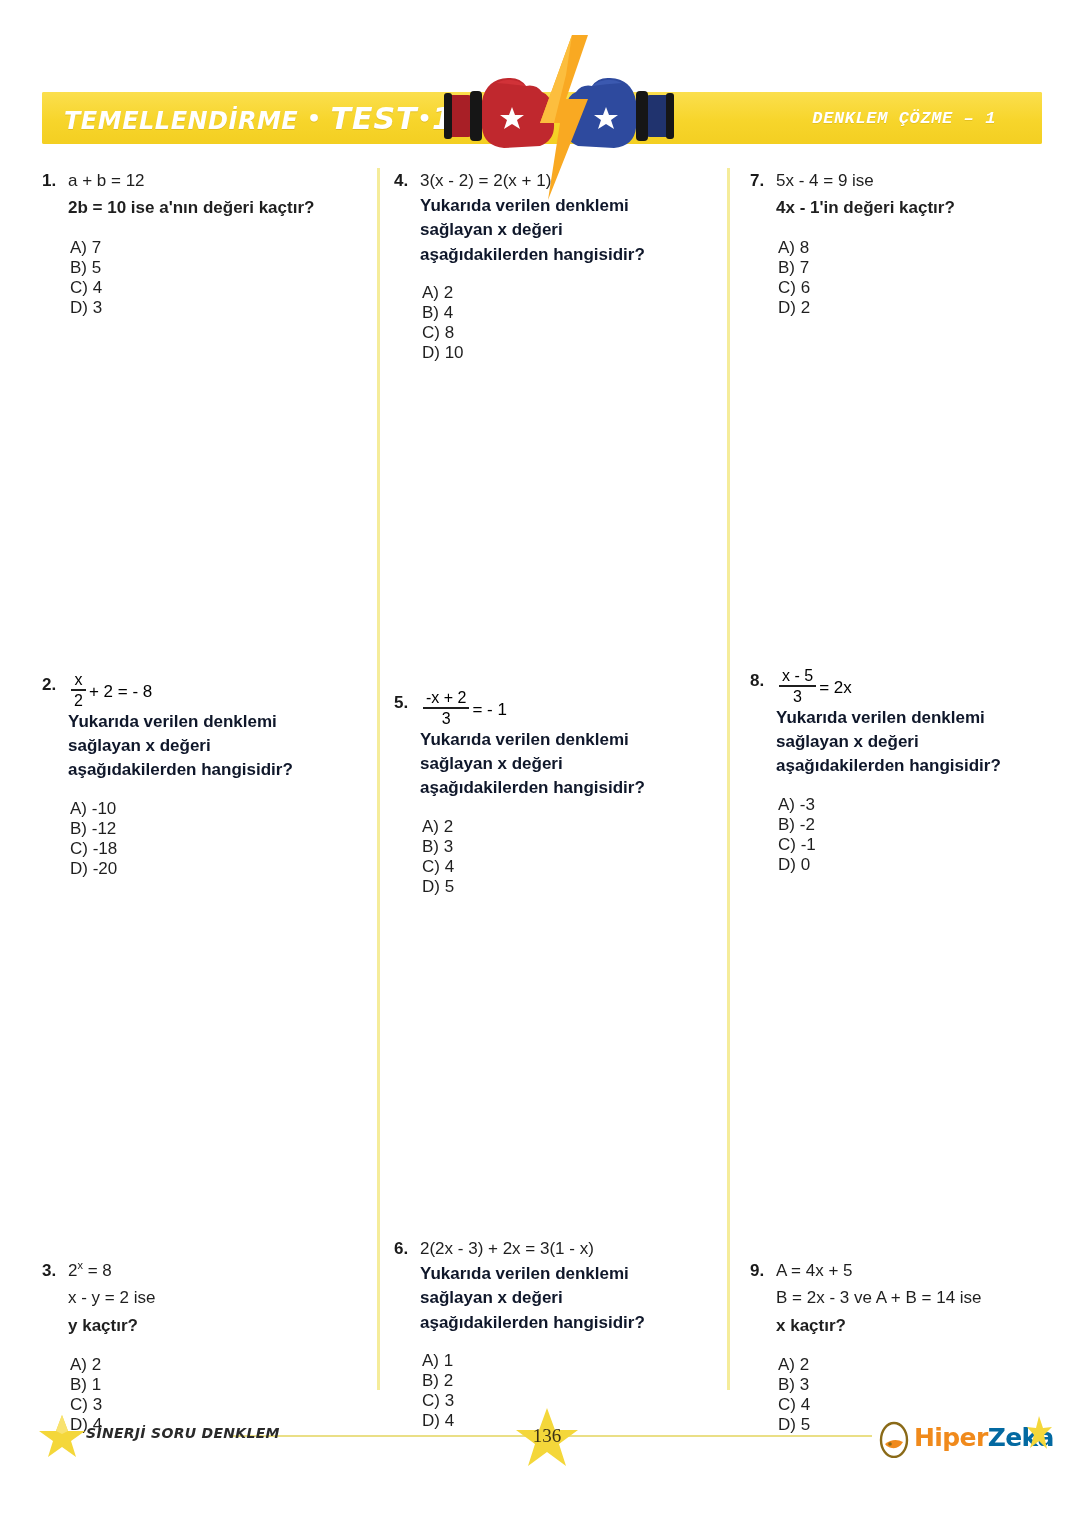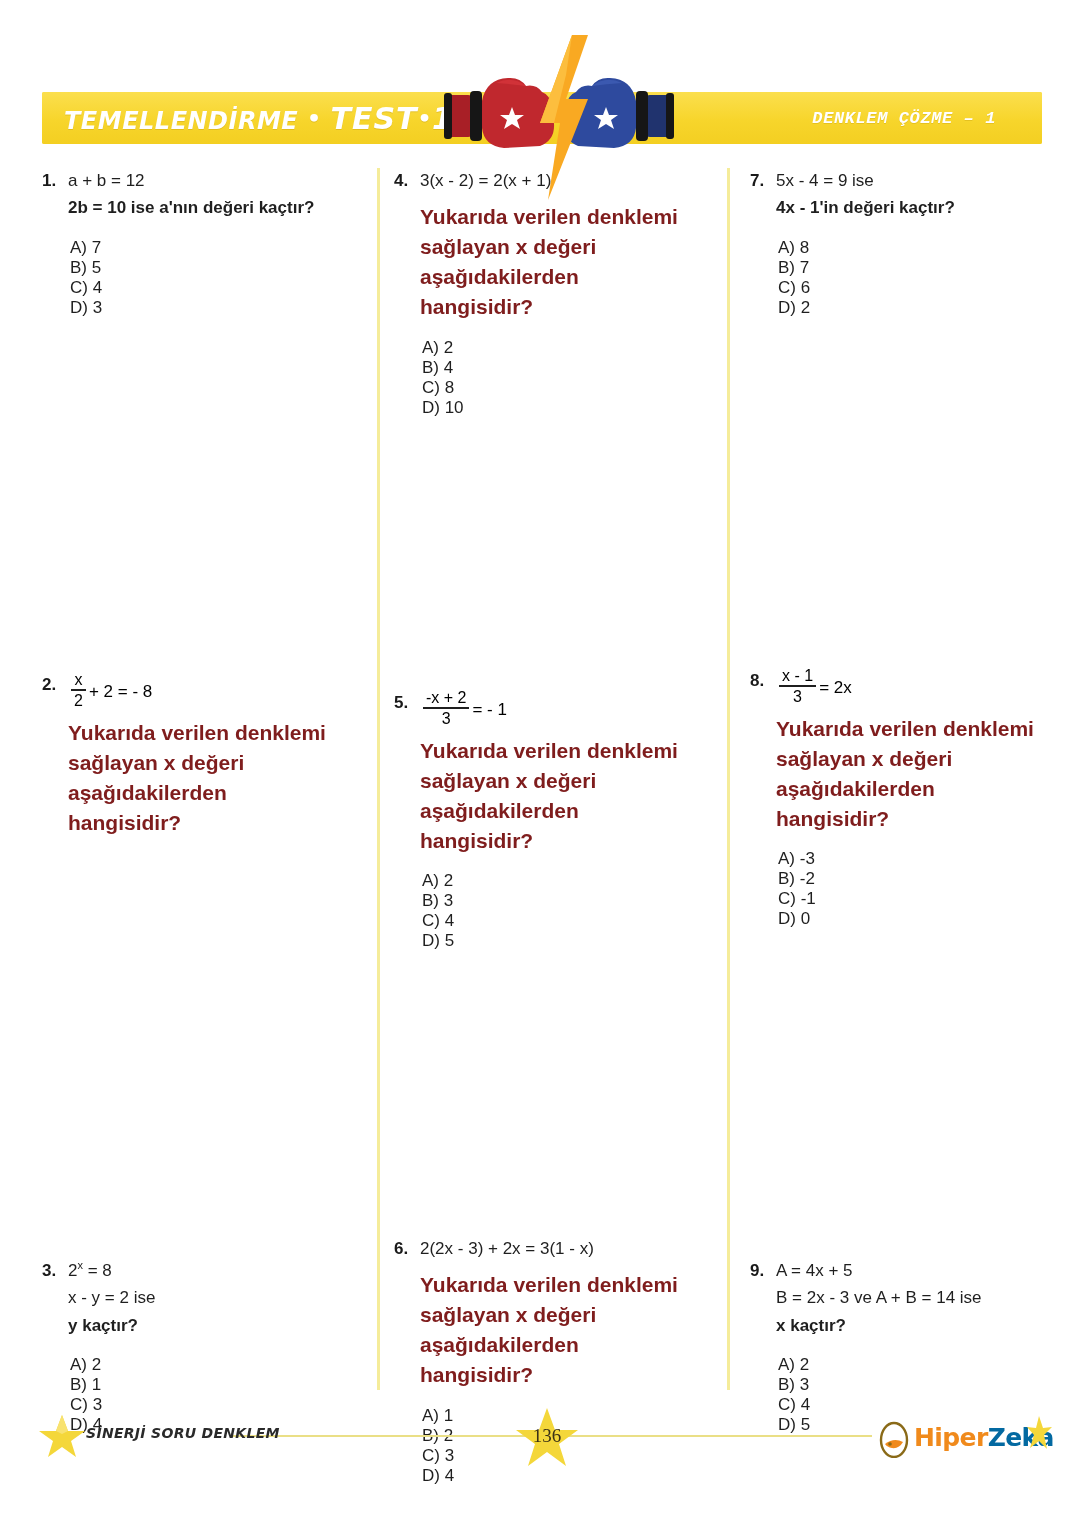--- a/index.html
+++ b/index.html
@@ -158,25 +158,25 @@
     font-family: "Liberation Sans", sans-serif;
     font-size: 17px;
     color: #1f1f1f;
     line-height: 1.6;
   }
   .q-line.bold {
     font-weight: bold;
   }
   .q-prompt {
     padding-left: 26px;
-    margin-top: 8px;
+    margin-top: 0;
     font-family: "Liberation Sans", sans-serif;
     font-weight: bold;
-    font-size: 21px;
-    color: #7f1d1d;
+    font-size: 17px;
+    color: #0f172a;
     line-height: 1.42;
     width: 300px;
   }
 
   
   .options {
     display: flex;
     padding-left: 28px;
     margin-top: 16px;
     flex-direction: column;
@@ -386,20 +386,26 @@
         <span class="inline-eq">
           <span class="frac">
             <span class="num">x</span>
             <span class="bar"></span>
             <span class="den">2</span>
           </span>
           <span>+ 2 = - 8</span>
         </span>
       </div>
       <div class="q-prompt">Yukarıda verilen denklemi sağlayan x değeri aşağıdakilerden hangisidir?</div>
+      <div class="options opt-w-tight">
+        <span class="option">A) -10</span>
+        <span class="option">B) -12</span>
+        <span class="option">C) -18</span>
+        <span class="option">D) -20</span>
+      </div>
     </div>
 
     <div class="question" style="top:1258px; left:0;">
       <div class="q-head">
         <span class="q-num">3.</span>
         <span class="q-stem"><span>2</span><sup class="exp">x</sup><span> = 8</span></span>
       </div>
       <div class="q-stem-lines">
         <div class="q-line">x - y = 2 ise</div>
         <div class="q-line bold">y kaçtır?</div>
@@ -481,21 +487,21 @@
         <span class="option">C) 6</span>
         <span class="option">D) 2</span>
       </div>
     </div>
 
     <div class="question" style="top:668px; left:0;">
       <div class="q-head">
         <span class="q-num">8.</span>
         <span class="inline-eq">
           <span class="frac">
-            <span class="num">x - 1</span>
+            <span class="num">x - 5</span>
             <span class="bar"></span>
             <span class="den">3</span>
           </span>
           <span>= 2x</span>
         </span>
       </div>
       <div class="q-prompt">Yukarıda verilen denklemi sağlayan x değeri aşağıdakilerden hangisidir?</div>
       <div class="options opt-w-wide">
         <span class="option">A) -3</span>
         <span class="option">B) -2</span>

